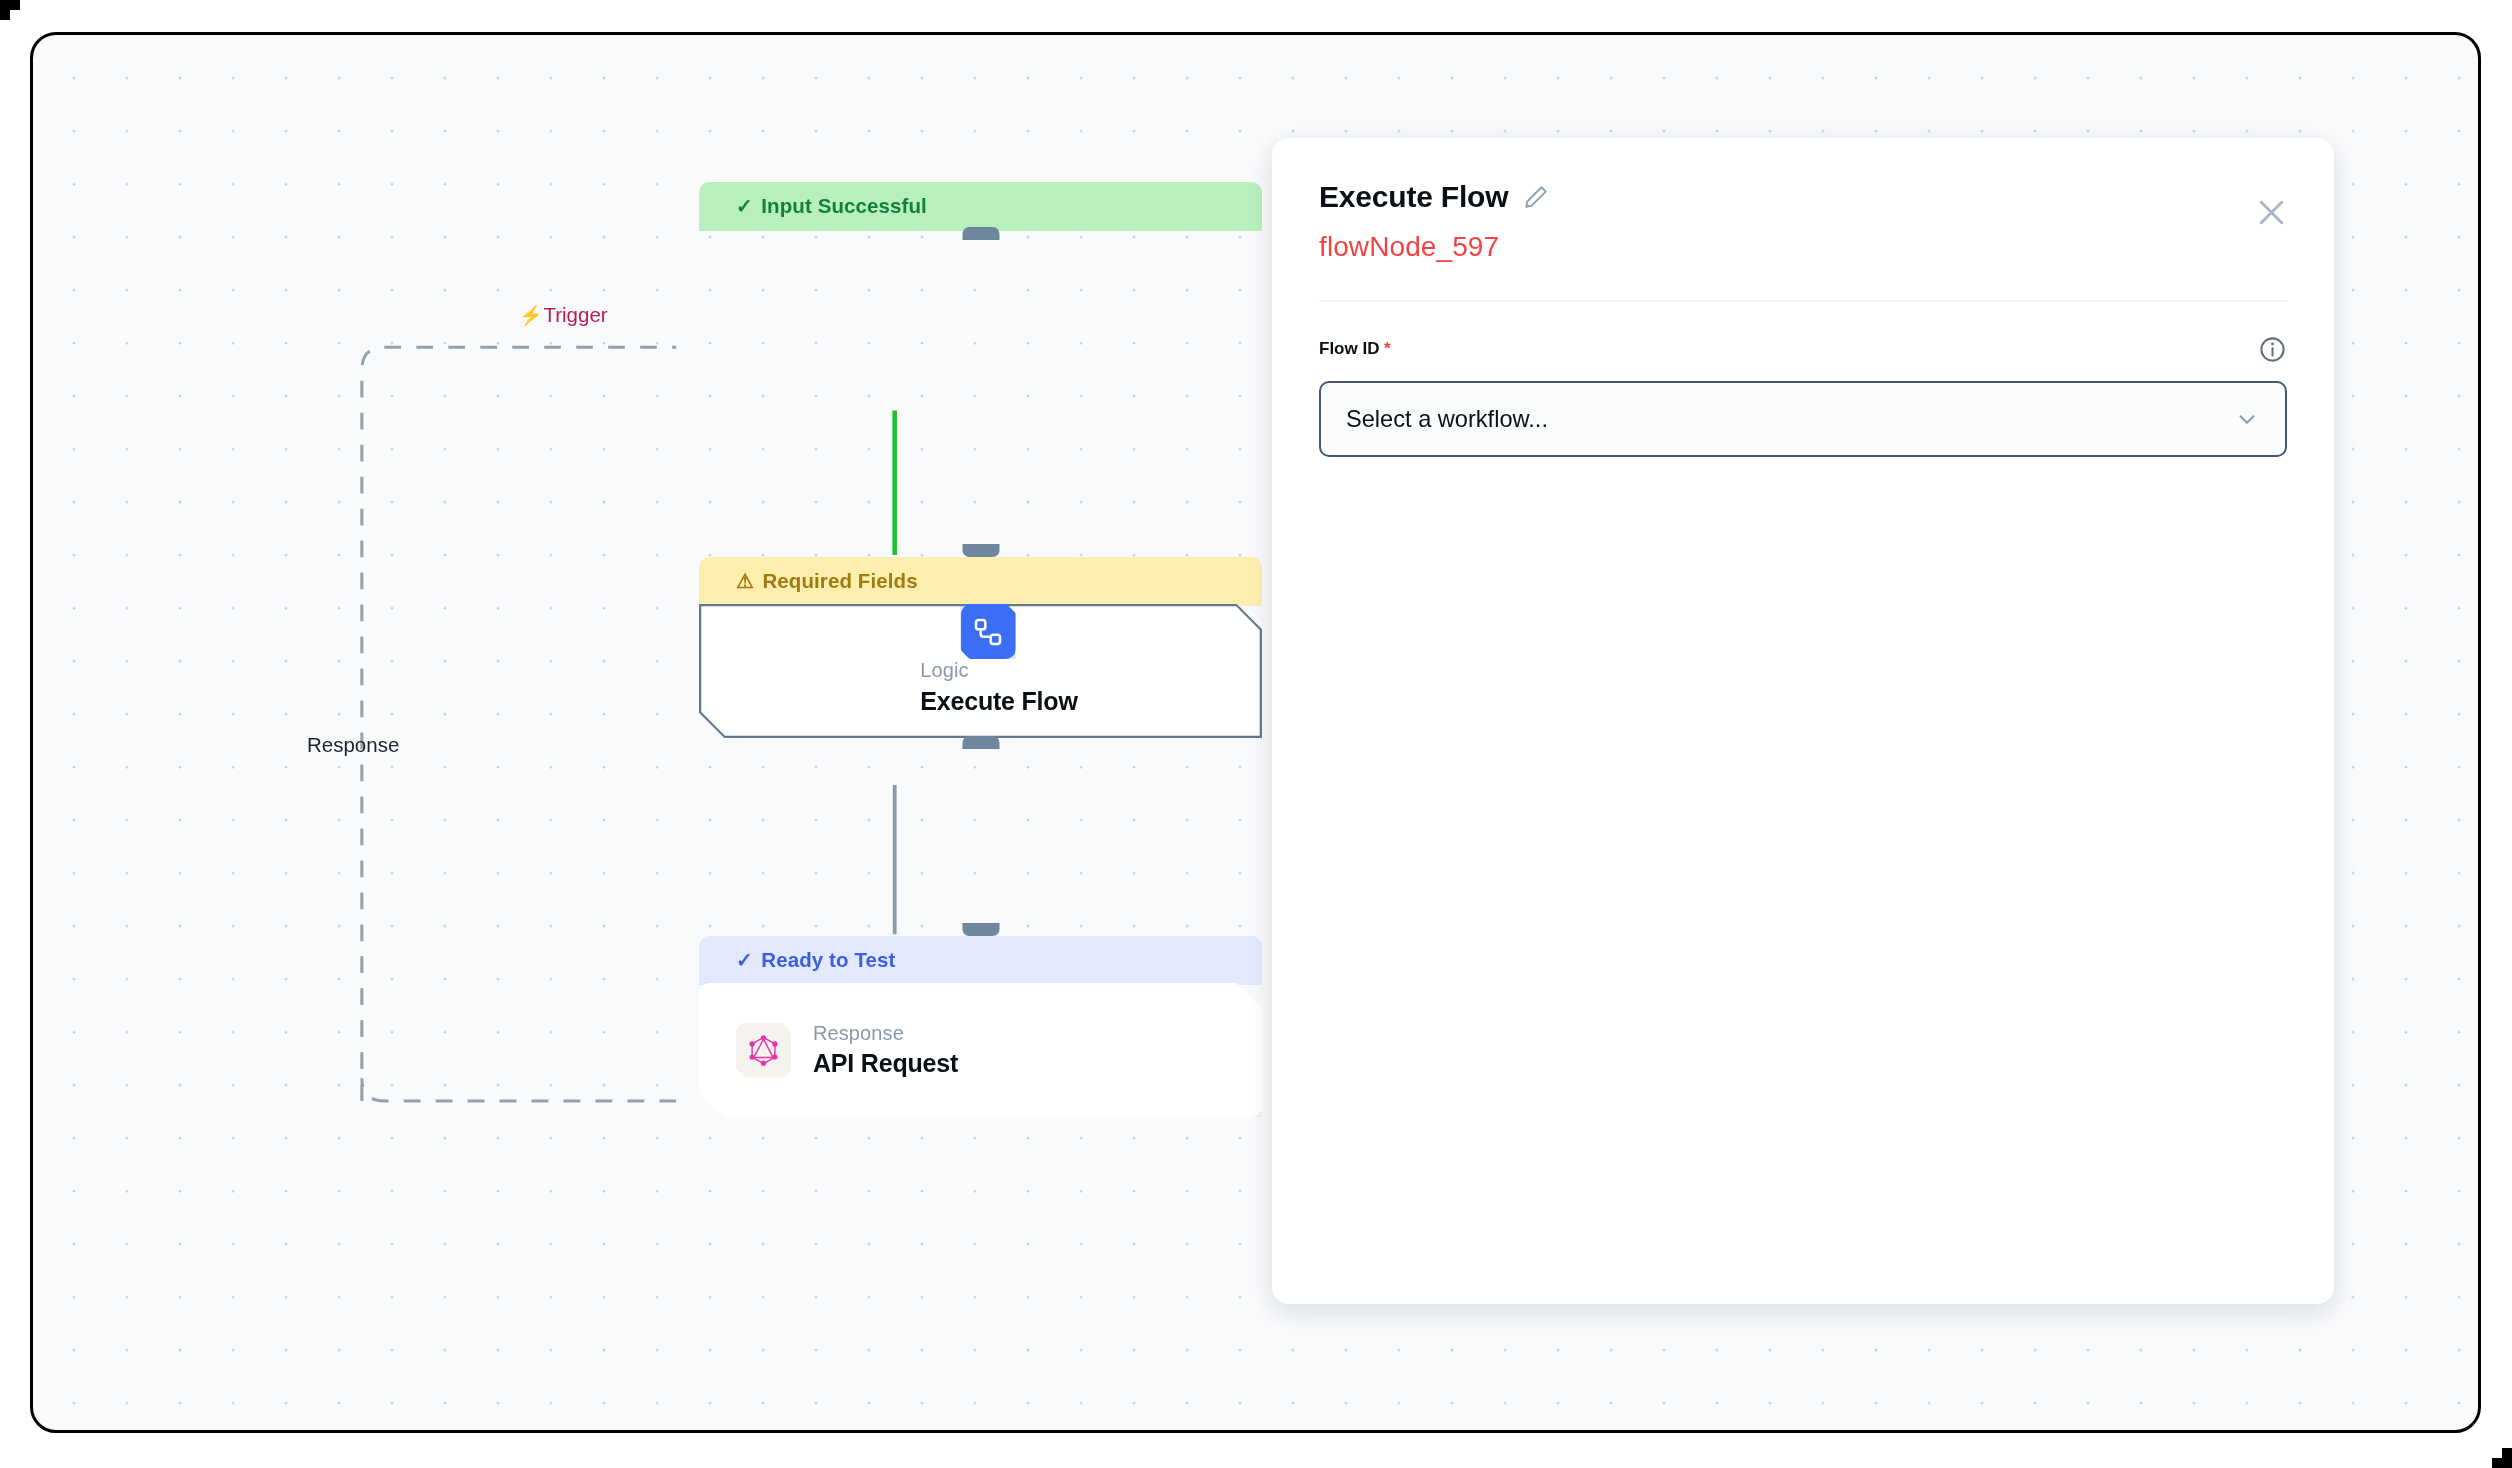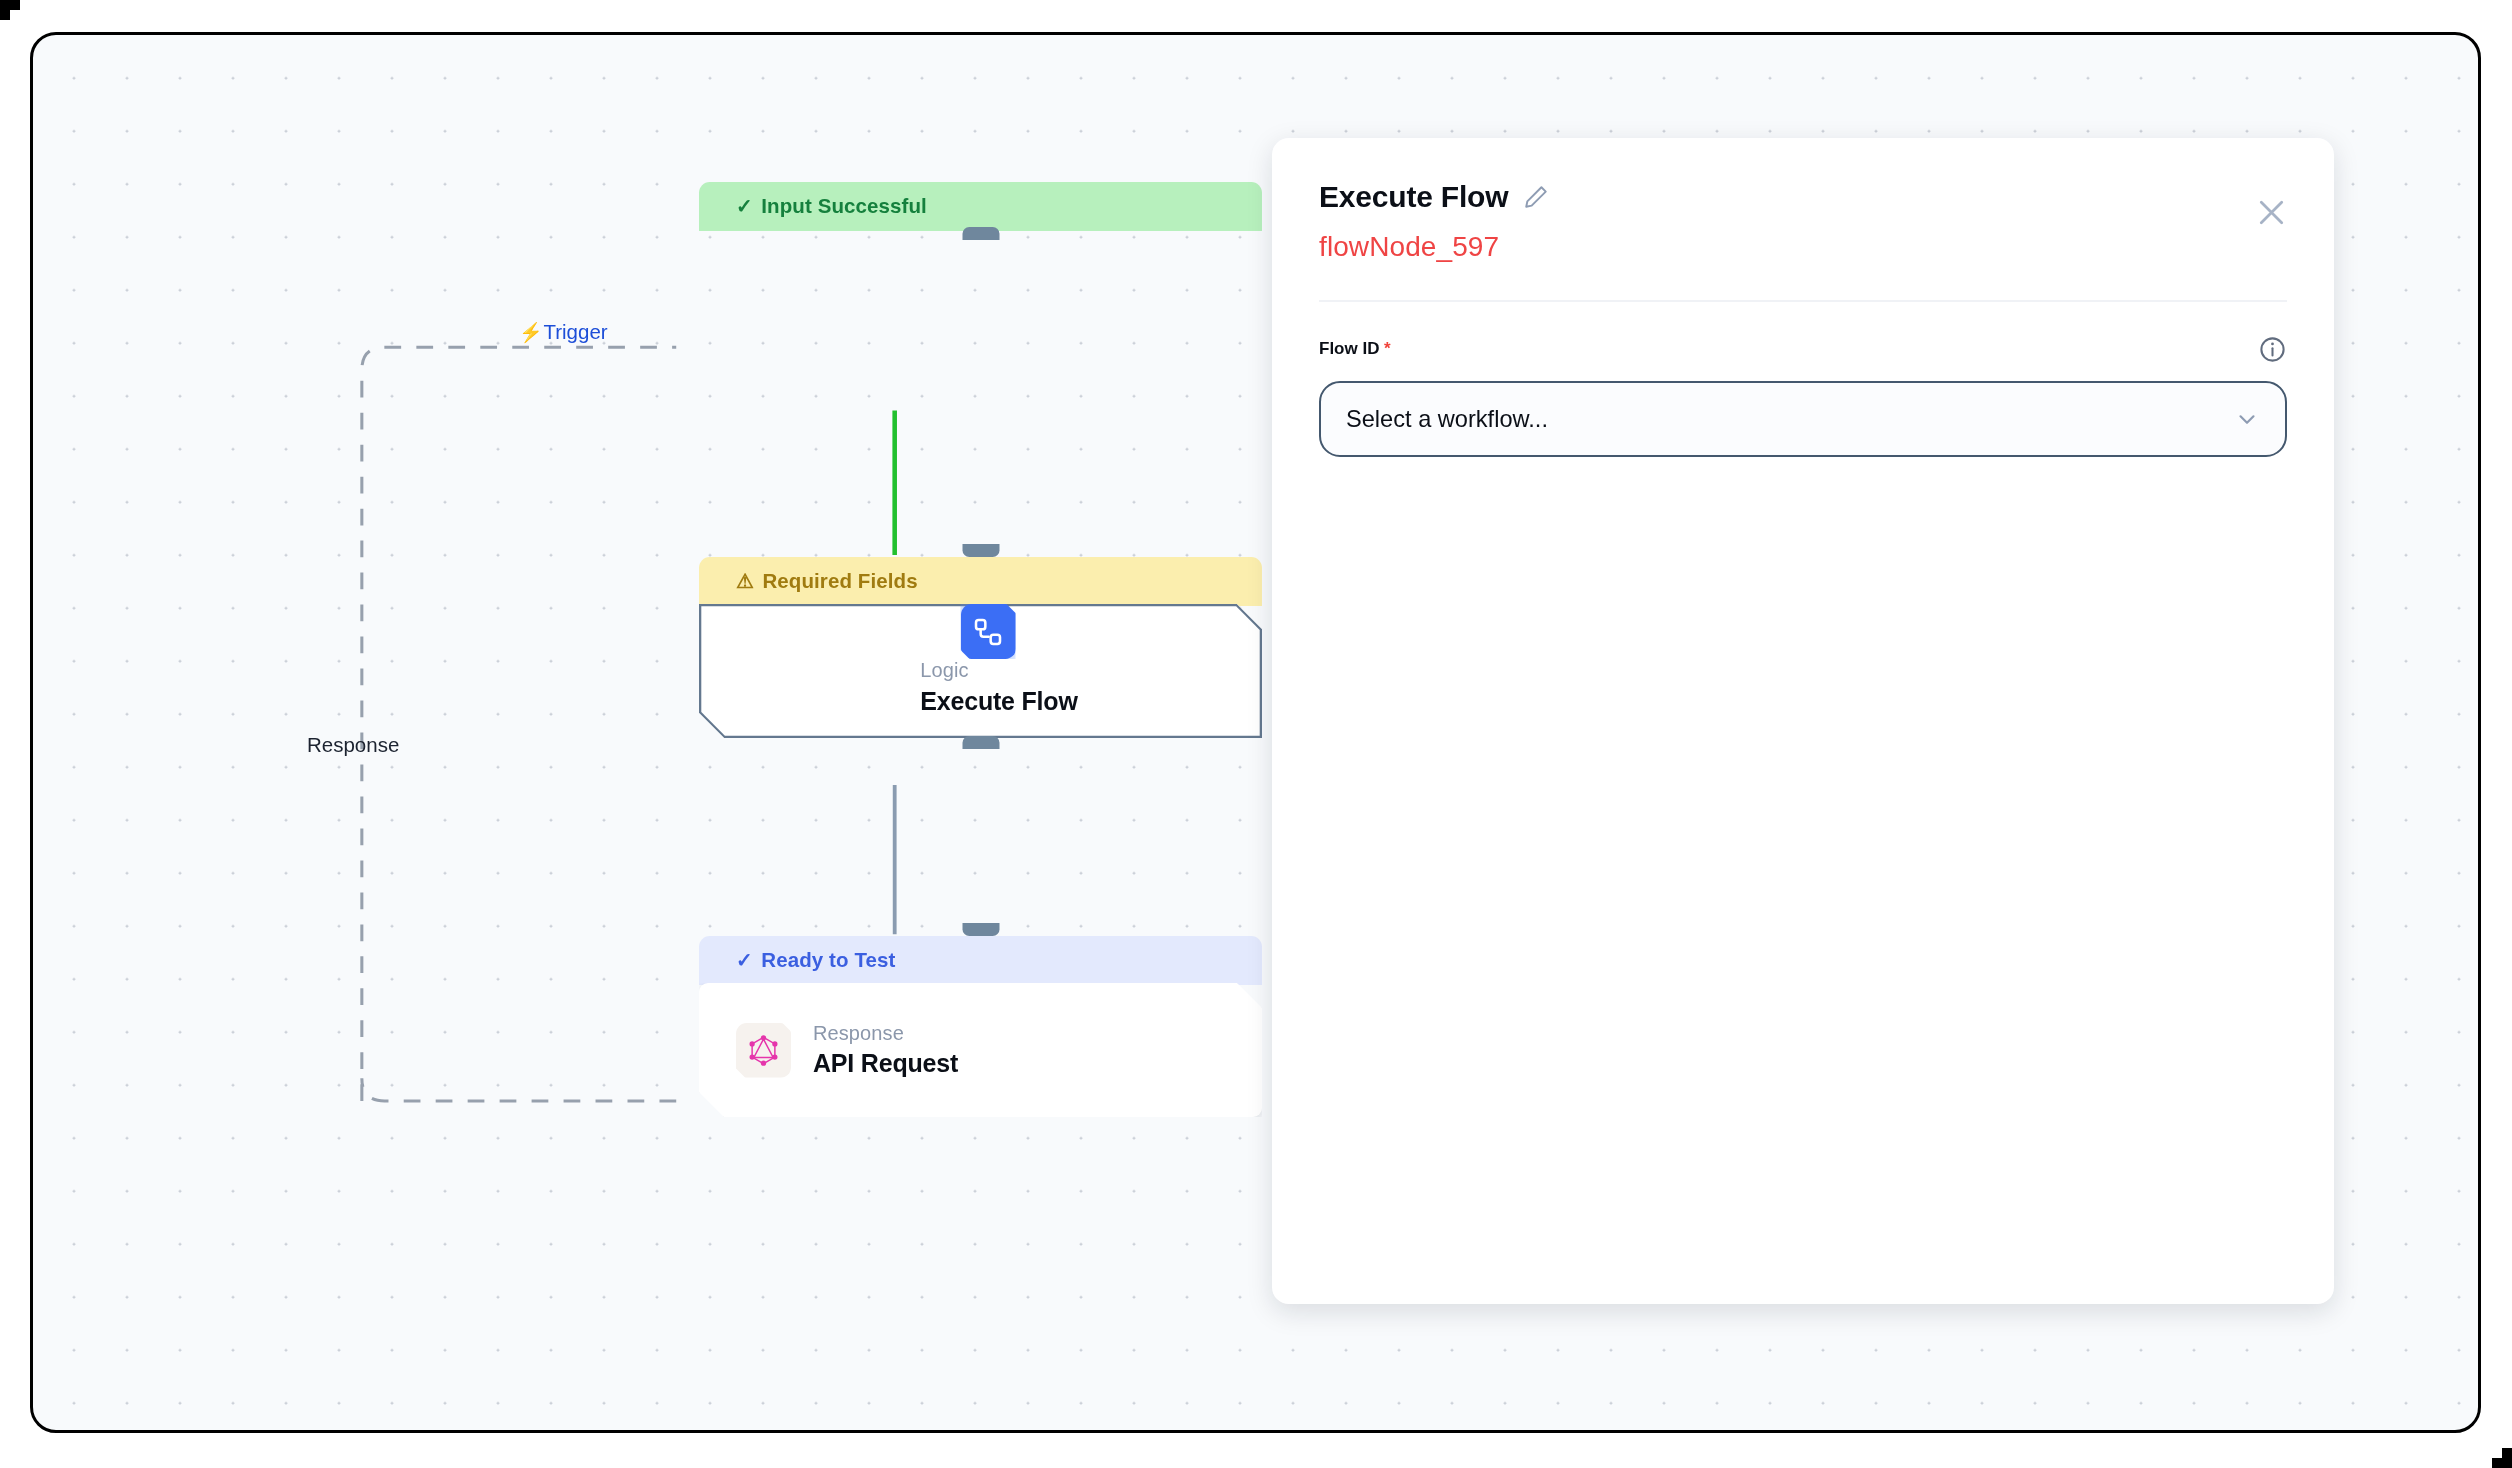--- a/index.html
+++ b/index.html
@@ -58,23 +58,23 @@
     pointer-events: none;
   }
 
   .edge-label {
     position: absolute;
     font-size: 20.5px;
     white-space: nowrap;
     z-index: 6;
   }
   .edge-label.trigger {
-    color: #1d4ed8;
+    color: #be185d;
     font-weight: 500;
-    left: 486px; top: 285px;
+    left: 486px; top: 268px;
   }
   .edge-label.trigger .bolt { margin-right: 0.8px; font-size: 19px; }
   .edge-label.response {
     color: #1c2330;
     left: 274px; top: 698px;
   }
 
   
   .flow-node {
     position: absolute;
@@ -232,21 +232,21 @@
   .field-label {
     font-size: 17px;
     font-weight: 700;
     color: #0b0f17;
   }
   .field-label .req { color: #f0423a; margin-left: 4.6px; font-weight: 700; }
 
   .select-control {
     height: 76px;
     border: 2.3px solid #44586e;
-    border-radius: 21px;
+    border-radius: 10px;
     background: #fbfcfe;
     display: flex;
     align-items: center;
     padding: 0 25px;
     cursor: pointer;
   }
   .select-value {
     flex: 1;
     font-size: 23.6px;
     color: #0b0f17;

